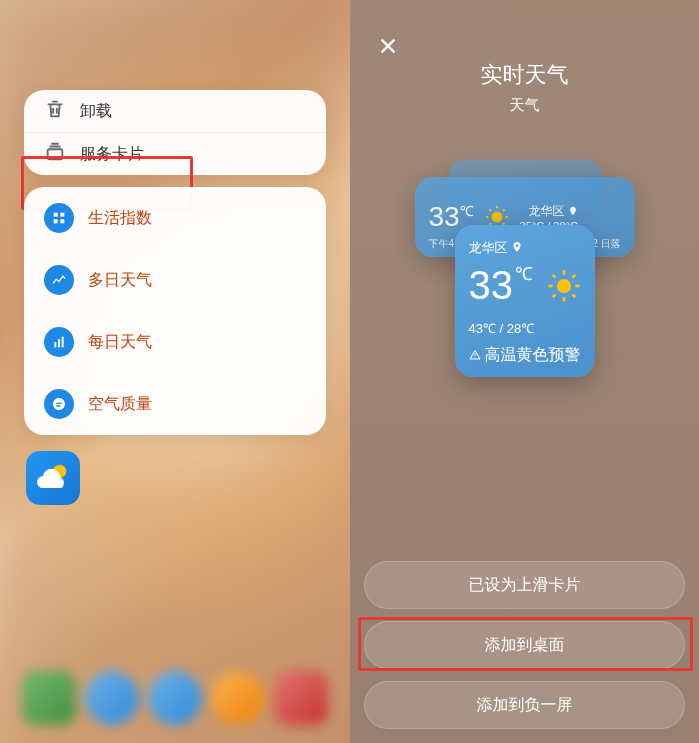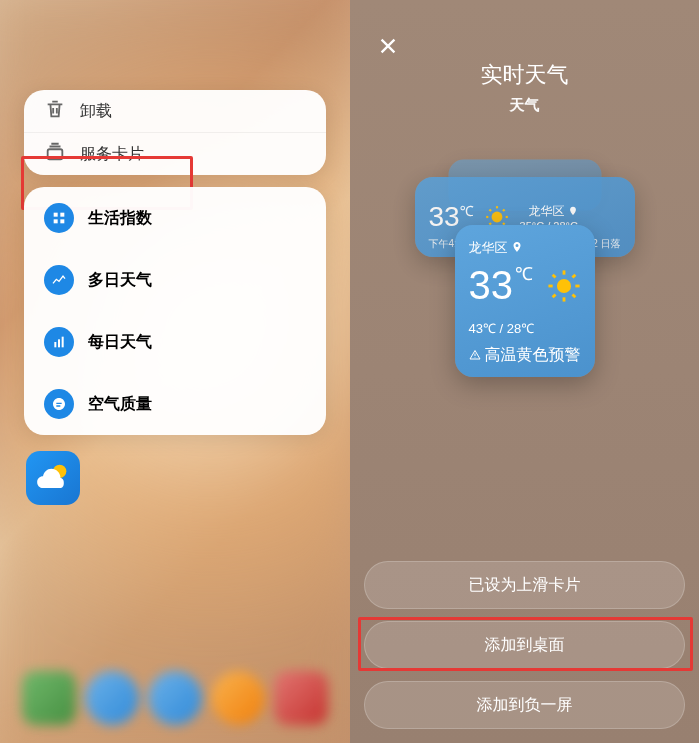--- a/index.html
+++ b/index.html
@@ -91,22 +91,21 @@
       align-items: center;
       justify-content: center;
     }
     .option-icon svg {
       width: 16px;
       height: 16px;
       fill: white;
     }
     .option-label {
       font-size: 16px;
-      color: #000000;
-      font-weight: bold;
+      color: #c2410c;
     }
     
     .weather-app-icon {
       position: relative;
       width: 54px;
       height: 54px;
       border-radius: 14px;
       background: linear-gradient(135deg, #2196f3, #1976d2);
       margin: 16px 0 0 26px;
       display: flex;
@@ -173,21 +172,20 @@
       color: white;
     }
     .main-title {
       font-size: 22px;
       font-weight: 500;
     }
     .sub-title {
       font-size: 15px;
       margin-top: 6px;
       opacity: 0.95;
-      font-weight: bold;
     }
     
     .cards-preview {
       position: relative;
       flex: 1;
       display: flex;
       align-items: flex-start;
       justify-content: center;
       margin-top: 40px;
     }

